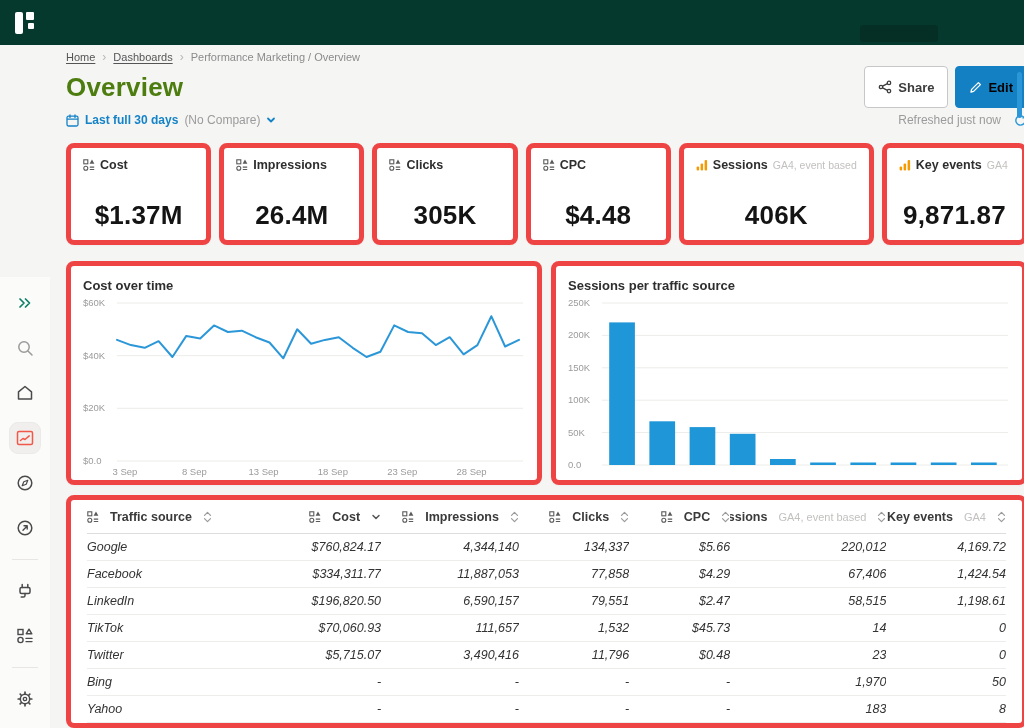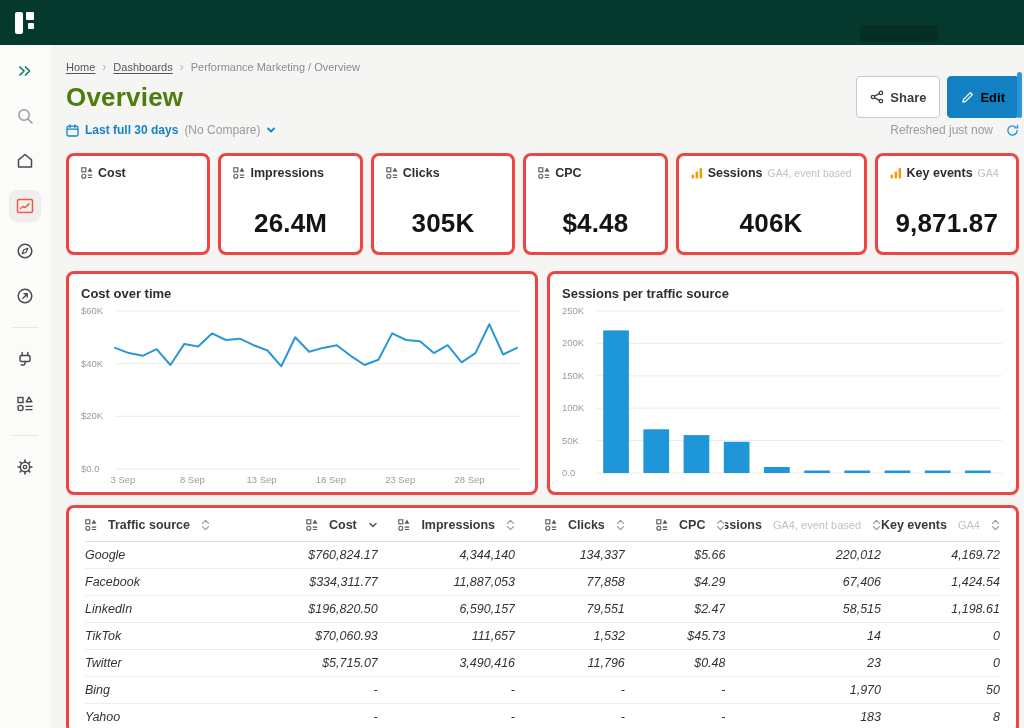--- a/index.html
+++ b/index.html
@@ -10,21 +10,21 @@
   
   .topbar { height:45px; background:#06392d; display:flex; align-items:center; position:relative; }
   .logo-wrap { width:50px; display:flex; justify-content:center; }
   .logo { position:relative; width:26px; height:26px; }
   .logo .bar { position:absolute; left:3px; top:2px; width:8px; height:22px; background:#fff; border-radius:2px; }
   .logo .sq1 { position:absolute; left:14px; top:2px; width:8px; height:8px; background:#fff; border-radius:1px; }
   .logo .sq2 { position:absolute; left:16px; top:13px; width:6px; height:6px; background:#fff; border-radius:1px; }
   .topbar-panel { position:absolute; left:860px; top:25px; width:78px; height:17px; background:rgba(0,0,0,0.16); border-radius:3px; }
 
   
-  .shell { display:flex; height:683px; }
+  .shell { display:flex; height:683px;align-items:flex-end; }
   .sidebar { width:50px; background:#fbfbfa; display:flex; flex-direction:column; align-items:center; padding-top:10px; flex-shrink:0; }
   .side-item { width:32px; height:32px; margin-bottom:13px; display:flex; align-items:center; justify-content:center; border-radius:9px; cursor:pointer; }
   .side-item.active { background:#f1efee; border:1px solid #eceae8; }
   .side-divider { width:26px; height:1px; background:#e7e6e4; margin:2px 0 15px 0; }
 
   .main { flex:1; padding:14px 17px 0 16px; position:relative; }
 
   
   .breadcrumb { font-size:11px; color:#8b8b8b; display:flex; align-items:center; gap:7px; height:16px; }
   .crumb-link { color:#555; text-decoration:underline; text-underline-offset:2px; cursor:pointer; }
@@ -38,21 +38,21 @@
 
   .filter-row { display:flex; align-items:center; justify-content:space-between; margin-top:6px; height:18px; }
   .date-filter { display:flex; align-items:center; gap:6px; font-size:12px; cursor:pointer; }
   .date-label { color:#1583c7; font-weight:700; }
   .compare-label { color:#9b9b9b; }
   .refreshed { display:flex; align-items:center; gap:13px; font-size:12px; color:#9b9b9b; }
   .refresh-btn { display:flex; cursor:pointer; }
 
   
   .kpi-row { display:grid; grid-template-columns:repeat(6,1fr); gap:8px; margin-top:14px; }
-  .card { background:#fff; border:3px solid #ef4444; border-radius:8px; box-shadow:0 1px 2px rgba(0,0,0,0.03); }
+  .card { background:#fff; border:5px solid #ef4444; border-radius:8px; box-shadow:0 1px 2px rgba(0,0,0,0.03); }
   .kpi-card { height:102px; padding:10px 12px; position:relative; cursor:pointer; }
   .kpi-head { display:flex; align-items:center; gap:5px; overflow:hidden; white-space:nowrap; }
   .kpi-label { font-size:12.5px; font-weight:700; color:#2e2e2e; }
   .kpi-source { font-size:10.5px; color:#c2c1bf; overflow:hidden; white-space:nowrap; flex:1; }
   .kpi-value { position:absolute; left:0; right:0; top:52px; text-align:center; font-size:26px; font-weight:800; color:#141414; letter-spacing:0.2px; }
 
   
   .charts-row { display:grid; grid-template-columns:1fr 1fr; gap:9px; margin-top:16px; }
   .chart-card { height:224px; padding:12px 12px 6px 12px; cursor:pointer; }
   .chart-title { font-size:13px; font-weight:700; color:#2e2e2e; margin-bottom:2px; }
@@ -240,20 +240,21 @@
               <span class="ic">
                 <svg width="12" height="12" viewBox="0 0 12 12">
                   <rect x="0.8" y="0.8" width="4" height="4" fill="none" stroke="#5a5a5a" stroke-width="1.1"></rect>
                   <path d="M9 0.6l2.4 4.2H6.6z" fill="#5a5a5a"></path>
                   <circle cx="2.8" cy="9.3" r="2" fill="none" stroke="#5a5a5a" stroke-width="1.1"></circle>
                   <path d="M6.8 8.1h4.4M6.8 10.5h4.4" stroke="#5a5a5a" stroke-width="1.1"></path>
                 </svg>
               </span>
               <span class="kpi-label">Cost</span>
             </div>
+            <div class="kpi-value">$1.37M</div>
           </div>
           <div class="card kpi-card">
             <div class="kpi-head">
               <span class="ic">
                 <svg width="12" height="12" viewBox="0 0 12 12">
                   <rect x="0.8" y="0.8" width="4" height="4" fill="none" stroke="#5a5a5a" stroke-width="1.1"></rect>
                   <path d="M9 0.6l2.4 4.2H6.6z" fill="#5a5a5a"></path>
                   <circle cx="2.8" cy="9.3" r="2" fill="none" stroke="#5a5a5a" stroke-width="1.1"></circle>
                   <path d="M6.8 8.1h4.4M6.8 10.5h4.4" stroke="#5a5a5a" stroke-width="1.1"></path>
                 </svg>

